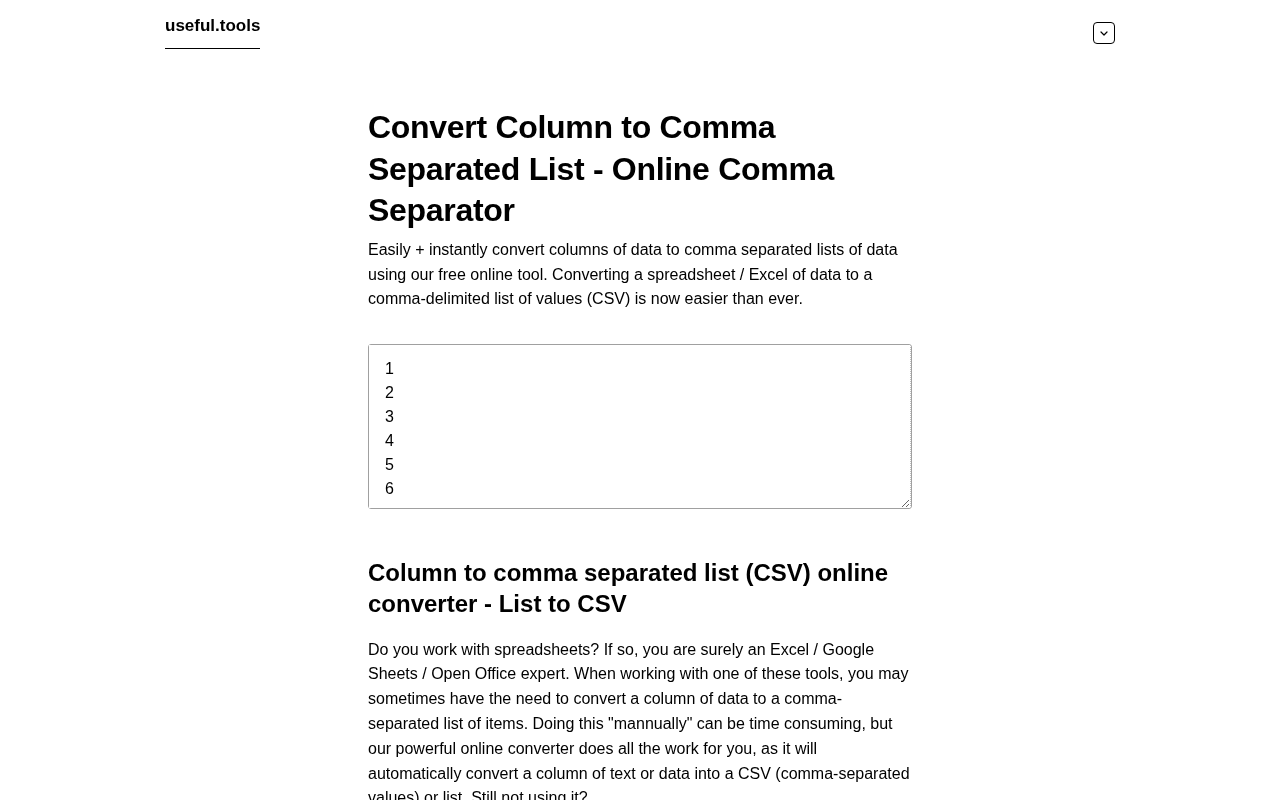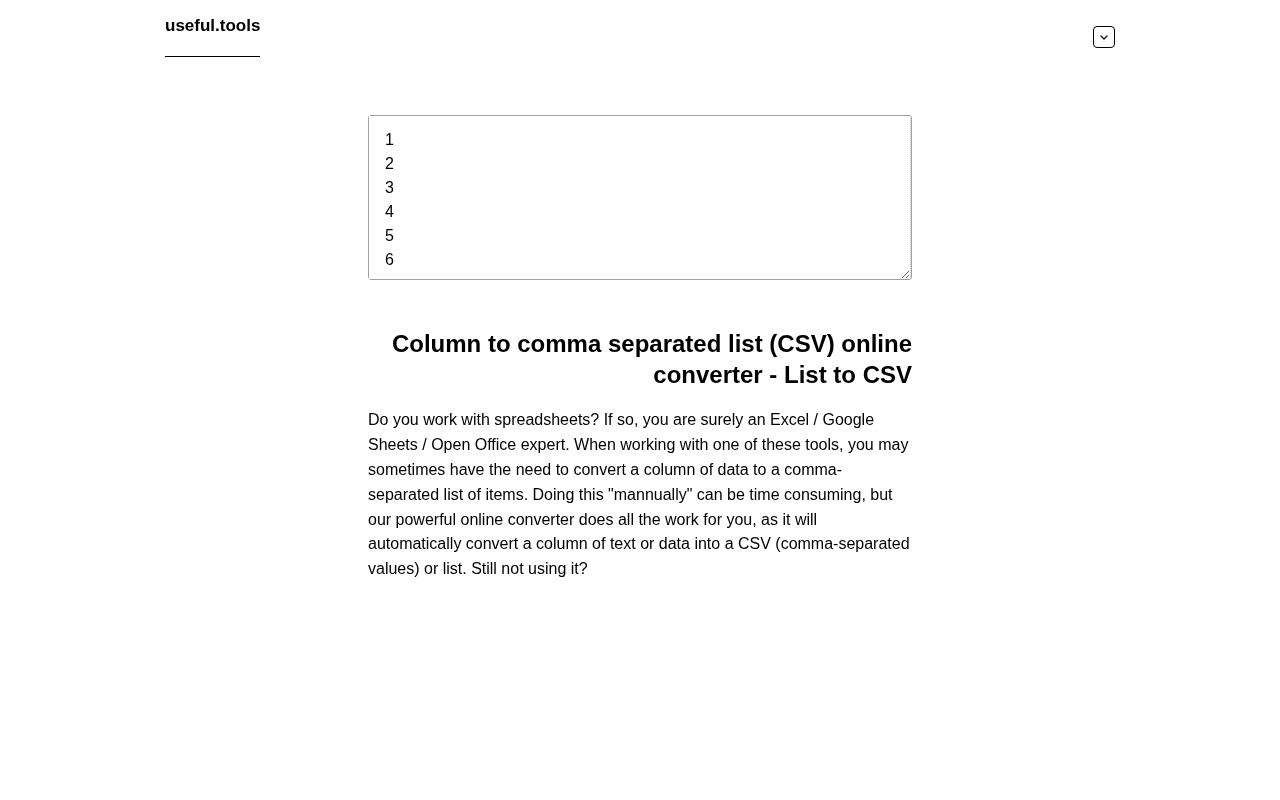--- a/index.html
+++ b/index.html
@@ -19,21 +19,21 @@
       display: flex;
       justify-content: space-between;
       align-items: center;
       padding: 16px 165px;
     }
     .logo {
       font-size: 17px;
       font-weight: 700;
       color: #000;
       border-bottom: 1px solid #000;
-      padding-bottom: 20px;
+      padding-bottom: 12px;
       text-decoration: none;
     }
     .menu-button {
       width: 22px;
       height: 22px;
       border: 1.5px solid #000;
       border-radius: 4px;
       background: #fff;
       cursor: pointer;
       display: flex;
@@ -78,21 +78,20 @@
       overflow: auto;
     }
     .converter textarea:first-child {
       border-right: 1px dotted #c0c0c0;
     }
     h2 {
       font-size: 24px;
       font-weight: 700;
       line-height: 1.3;
       margin-bottom: 18px;
-      text-align: right;
     }
     .body-text {
       font-size: 16px;
       line-height: 1.55;
     }
   </style>
 </head>
 <body>
 
 <header class="header">
@@ -100,20 +99,22 @@
   <button class="menu-button">
     <span>
       <svg width="8" height="5" viewBox="0 0 8 5" fill="none">
         <path d="M1 1L4 4L7 1" stroke="#000" stroke-width="1.2" stroke-linecap="round" stroke-linejoin="round"></path>
       </svg>
     </span>
   </button>
 </header>
 
 <main class="main">
+  <h1>Convert Column to Comma Separated List - Online Comma Separator</h1>
+  <p class="intro">Easily + instantly convert columns of data to comma separated lists of data using our free online tool. Converting a spreadsheet / Excel of data to a comma-delimited list of values (CSV) is now easier than ever.</p>
 
   <div class="converter">
     <textarea style="">1
 2
 3
 4
 5
 6</textarea>
   </div>
 

